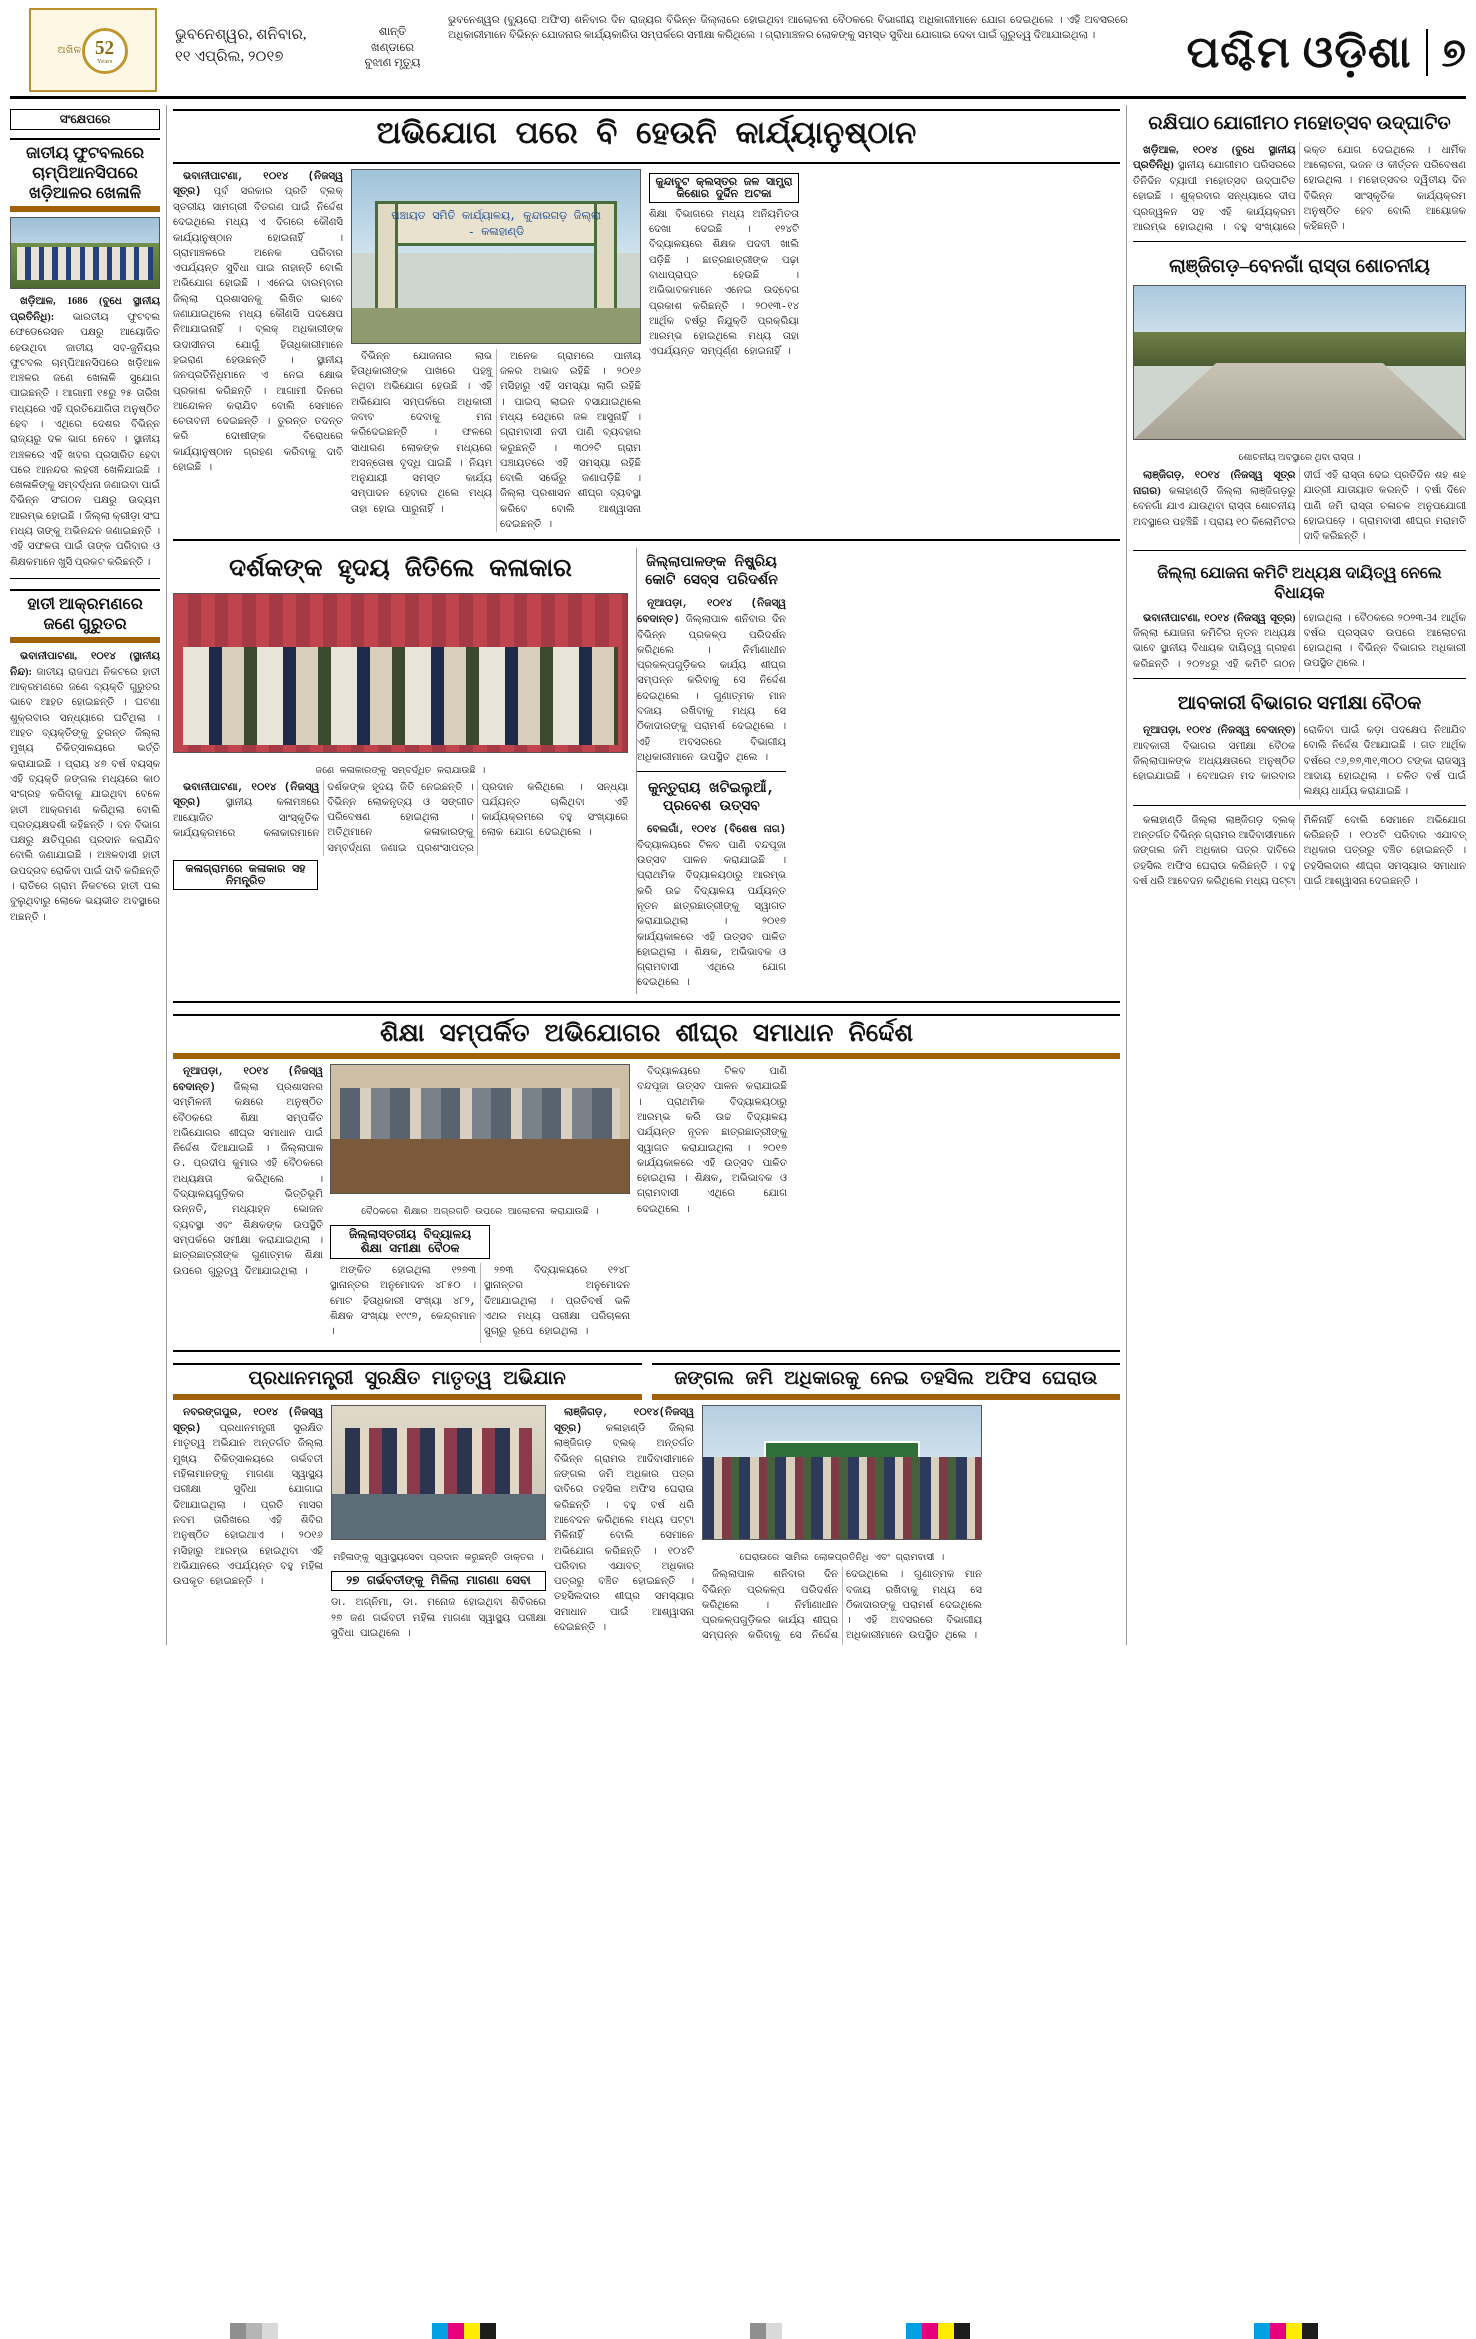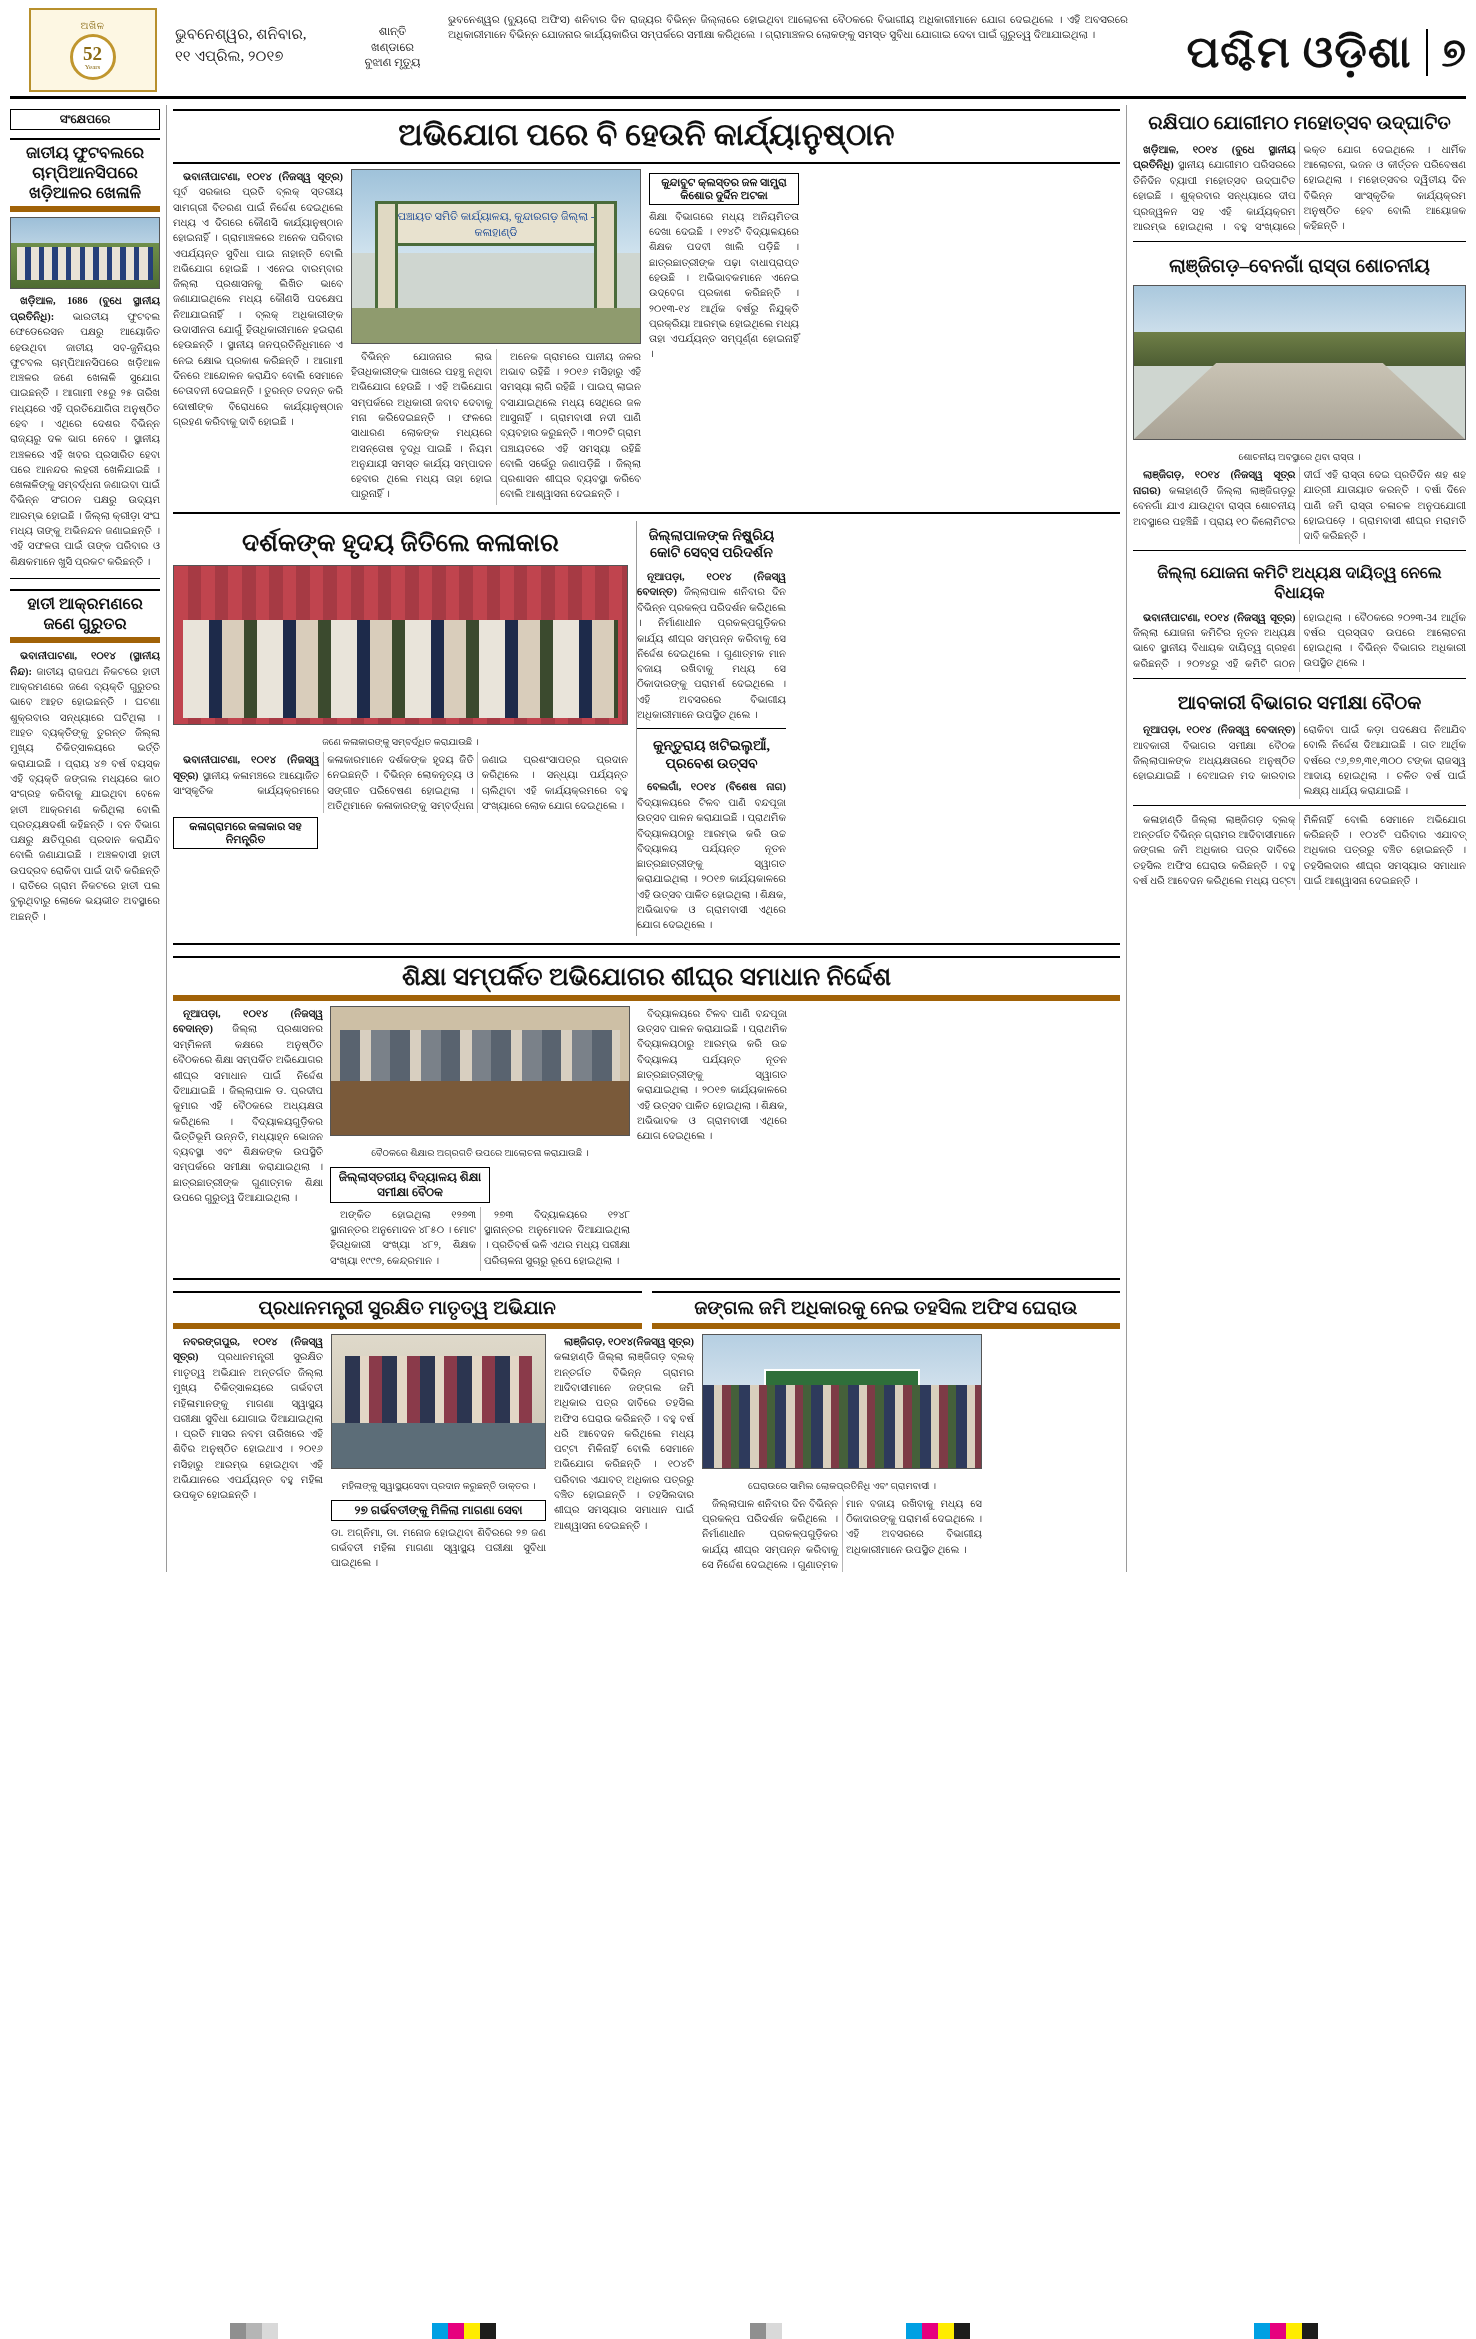--- a/index.html
+++ b/index.html
@@ -11,21 +11,21 @@
     color:#111;
     position:relative;
   }
   .page { width:1476px; height:2339px; padding:8px 10px; position:relative; }
 
   
   .masthead { display:flex; align-items:stretch; border-bottom:3px solid #000; padding-bottom:4px; }
   .logo-box { width:165px; display:flex; align-items:center; justify-content:center; }
   .logo-badge {
     width:128px; height:84px; border:2px solid #b8902c; background:#fdf7e3;
-    display:flex; flex-direction:column; align-items:center; justify-content:center;
+    display:flex; align-items:center; justify-content:center;
     position:relative;
   }
   .logo-badge .crest { font-size:10px; color:#8a6a14; letter-spacing:.5px; }
   .logo-badge .circle {
     width:46px; height:46px; border-radius:50%; border:3px solid #c0962e;
     display:flex; flex-direction:column; align-items:center; justify-content:center;
     background:#fff; margin-top:2px;
   }
   .logo-badge .circle b { font-size:19px; line-height:1; color:#8a6a14; }
   .logo-badge .circle span { font-size:7px; color:#8a6a14; }
@@ -35,21 +35,21 @@
   .lead-box { flex:1; font-size:10.5px; line-height:1.45; padding:4px 8px 0 8px; }
   .lead-box p { margin:0 0 2px 0; text-align:justify; }
   .nameplate { width:330px; display:flex; align-items:center; justify-content:flex-end; padding-top:4px; }
   .nameplate .title { font-size:44px; font-weight:bold; letter-spacing:1px; }
   .nameplate .pageno { font-size:40px; font-weight:bold; margin-left:14px; border-left:2px solid #000; padding-left:14px; }
 
   
   .grid { display:flex; gap:6px; margin-top:6px; }
   .col { display:flex; flex-direction:column; }
   .c1 { width:150px; }
-  .c-main { flex:1; }
+  .c-main { flex:1;font-family:Liberation Mono, monospace; }
   .c-right { width:340px; }
 
   .rule-v { border-left:1px solid #9a9a9a; }
 
   
   .body-text { font-size:10.2px; line-height:1.5; text-align:justify; }
   .body-text p { margin:0 0 3px 0; text-indent:10px; }
   .dateline { font-weight:bold; font-size:10.4px; }
 
   .hl {

